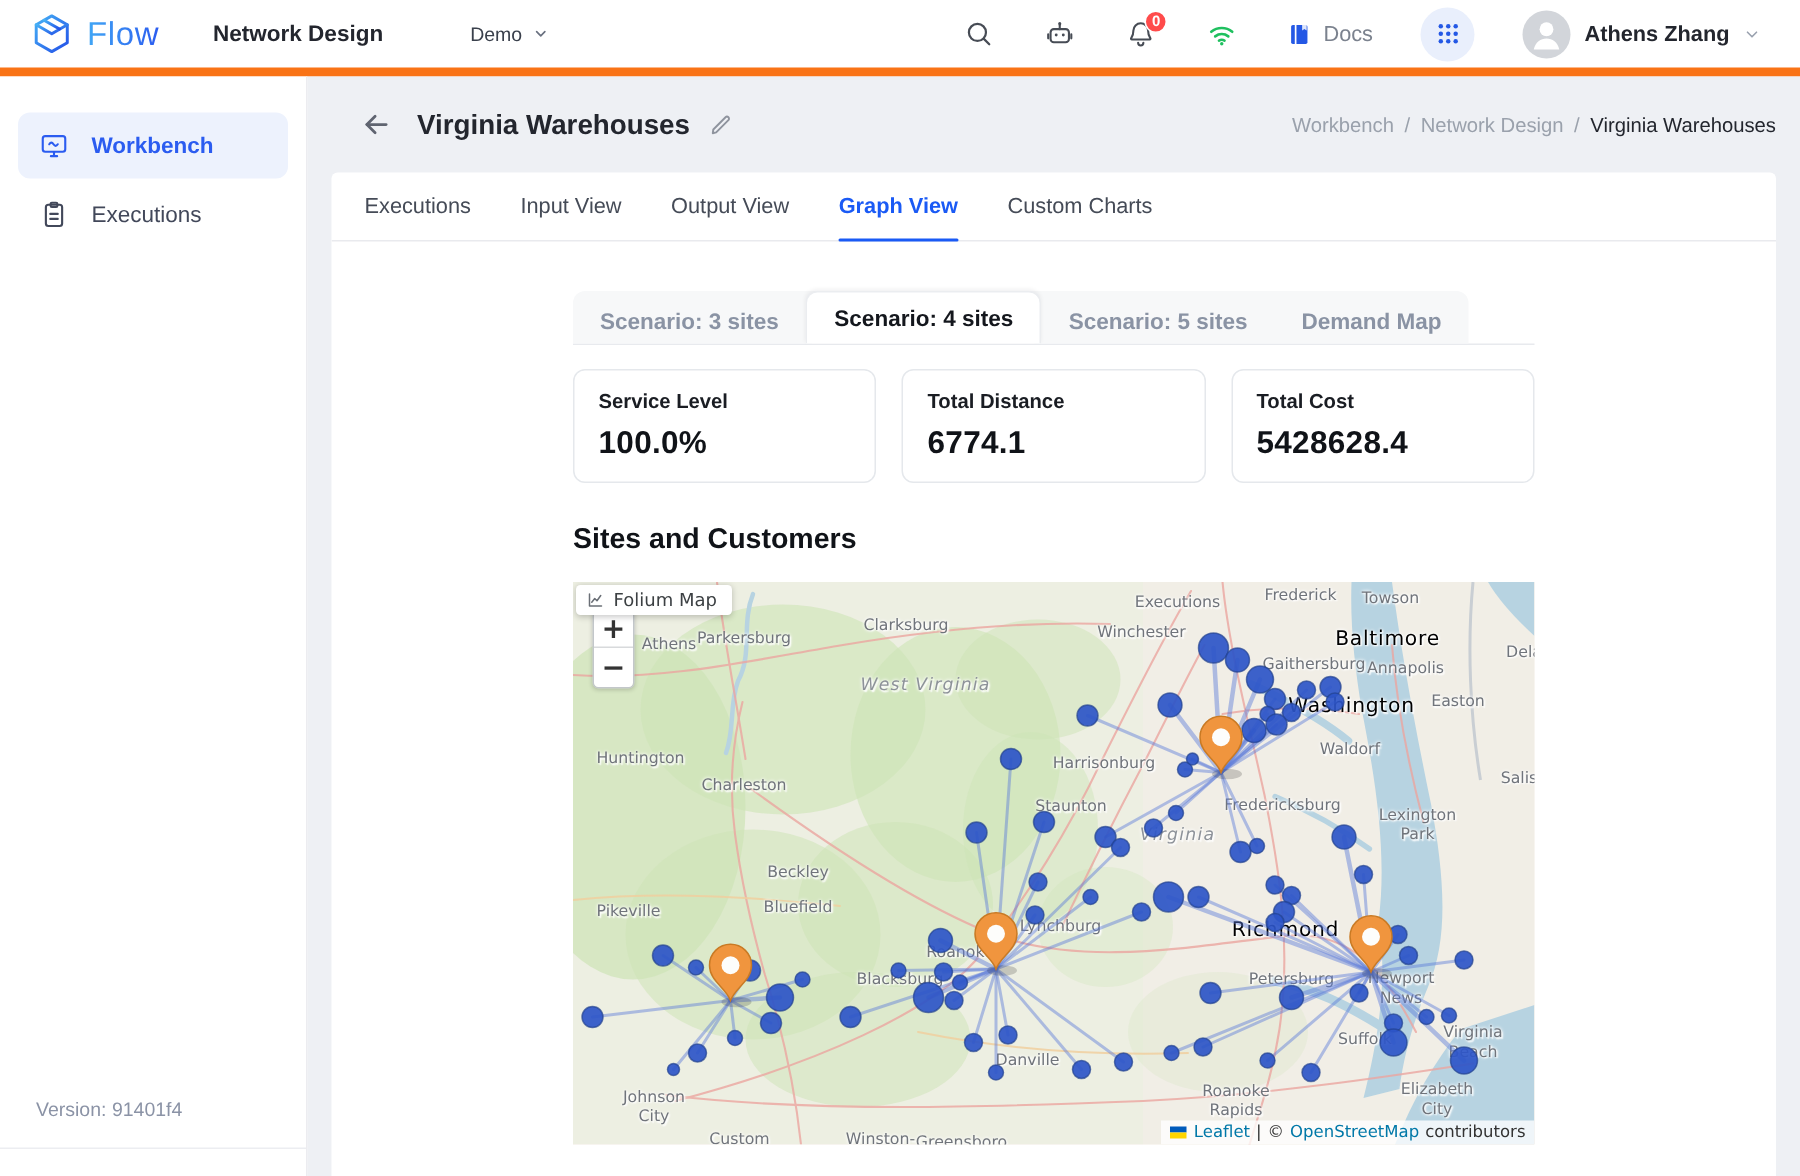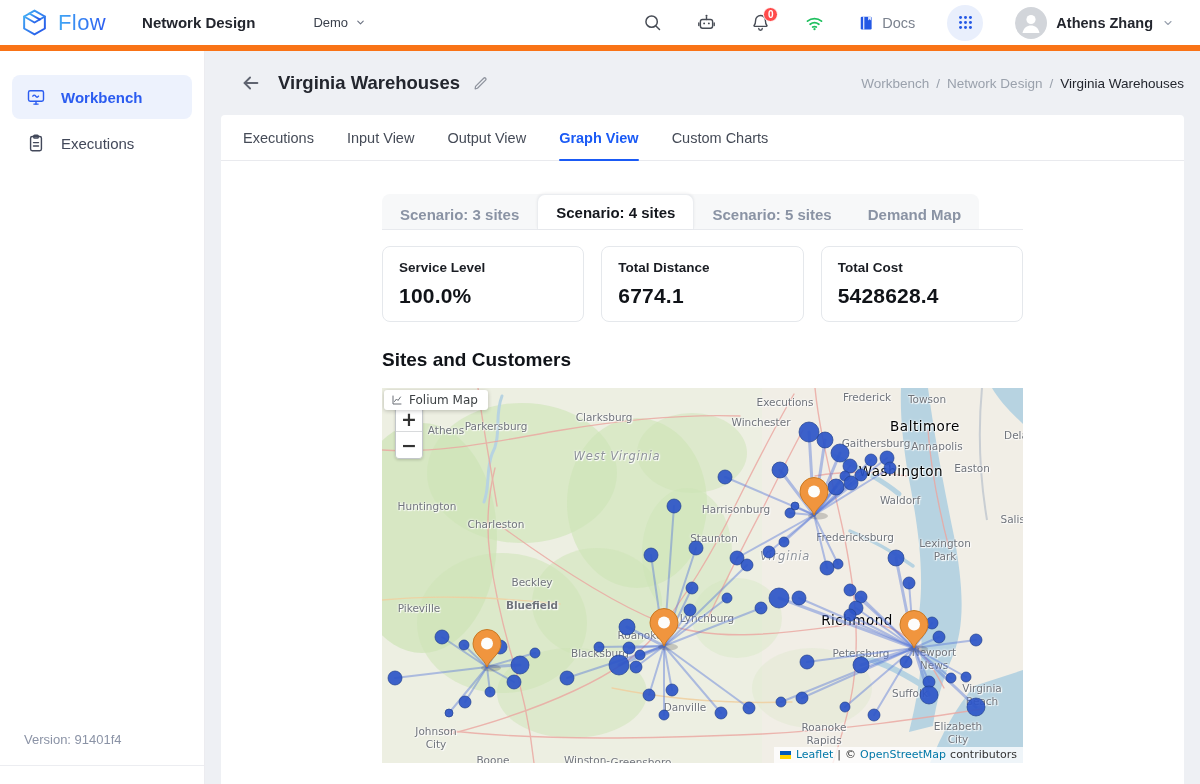--- a/index.html
+++ b/index.html
@@ -369,38 +369,38 @@
                 <span class="city" style="left: 354px; top: 121px;">Harrisonburg</span>
                 <span class="city" style="left: 518px; top: 112px;">Waldorf</span>
                 <span class="city" style="left: 634px; top: 131px;">Salisb</span>
                 <span class="city" style="left: 332px; top: 150px;">Staunton</span>
                 <span class="city" style="left: 473px; top: 149px;">Fredericksburg</span>
                 <span class="city" style="left: 563px; top: 162px;">Lexington
 Park</span>
                 <span class="city state" style="left: 403px; top: 169px;">Virginia</span>
                 <span class="city" style="left: 150px; top: 194px;">Beckley</span>
                 <span class="city" style="left: 37px; top: 220px;">Pikeville</span>
-                <span class="city" style="left: 150px; top: 217px; font-weight: bold;">Bluefield</span>
+                <span class="city" style="left: 150px; top: 217px;">Bluefield</span>
                 <span class="city" style="left: 325px; top: 230px;">Lynchburg</span>
                 <span class="city lg" style="left: 475px; top: 232px;">Richmond</span>
                 <span class="city" style="left: 258px; top: 247px;">Roanoke</span>
                 <span class="city" style="left: 218px; top: 265px;">Blacksburg</span>
                 <span class="city" style="left: 479px; top: 265px;">Petersburg</span>
                 <span class="city" style="left: 552px; top: 271px;">Newport
 News</span>
                 <span class="city" style="left: 528px; top: 305px;">Suffolk</span>
                 <span class="city" style="left: 600px; top: 307px;">Virginia Beach</span>
                 <span class="city" style="left: 303px; top: 319px;">Danville</span>
                 <span class="city" style="left: 576px; top: 345px;">Elizabeth
 City</span>
                 <span class="city" style="left: 442px; top: 346px;">Roanoke
 Rapids</span>
                 <span class="city" style="left: 54px; top: 350px;">Johnson
 City</span>
-                <span class="city" style="left: 111px; top: 372px;">Boone</span>
+                <span class="city" style="left: 111px; top: 372px;">Custom</span>
                 <span class="city" style="left: 205px; top: 372px;">Winston-</span>
                 <span class="city" style="left: 259px; top: 374px;">Greensboro</span>
               </div>
 
             <svg class="layer" id="map-data" viewBox="0 0 641 375">
                 <g>
                   <line x1="432" y1="127" x2="427" y2="44" stroke="#5b79da" stroke-width="3" stroke-opacity="0.45" stroke-linecap="round"></line>
                   <line x1="432" y1="127" x2="443" y2="52" stroke="#5b79da" stroke-width="3" stroke-opacity="0.45" stroke-linecap="round"></line>
                   <line x1="432" y1="127" x2="458" y2="65" stroke="#5b79da" stroke-width="3" stroke-opacity="0.45" stroke-linecap="round"></line>
                   <line x1="432" y1="127" x2="468" y2="78" stroke="#5b79da" stroke-width="2" stroke-opacity="0.45" stroke-linecap="round"></line>

